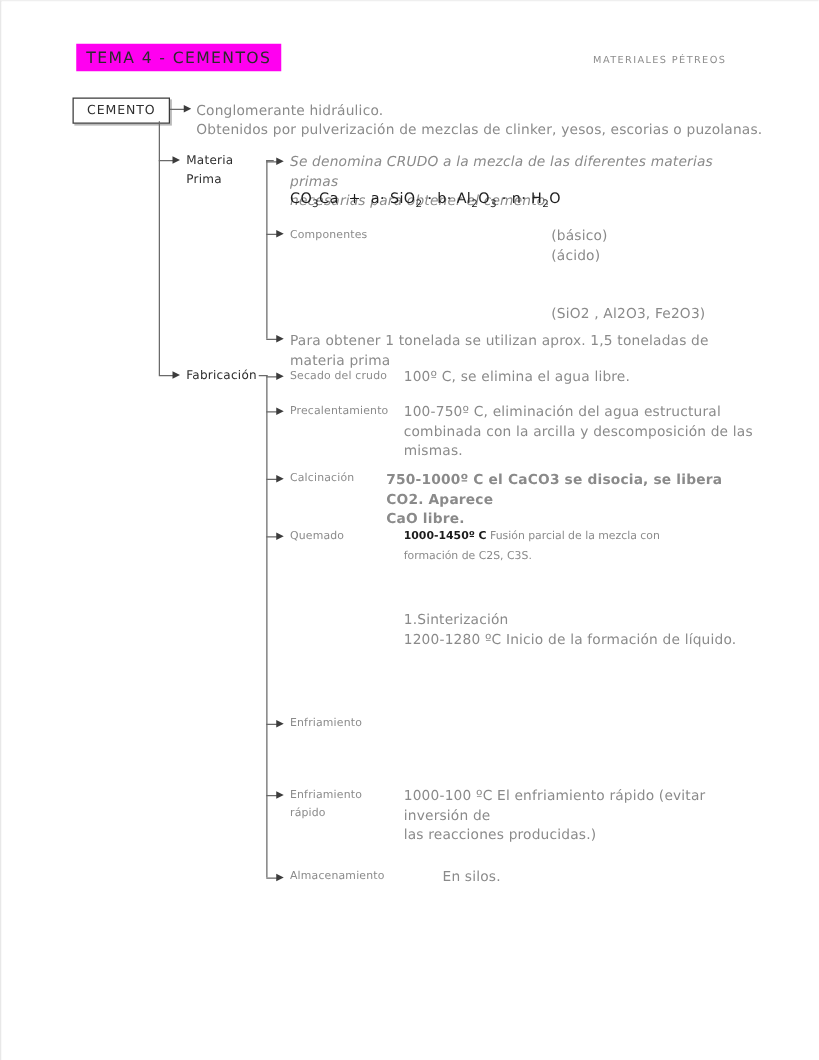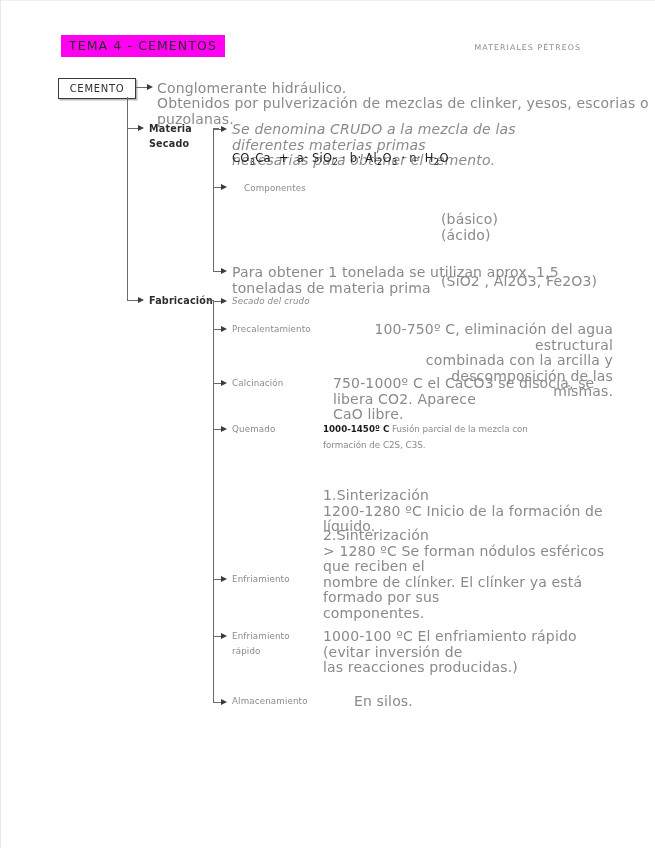--- a/index.html
+++ b/index.html
@@ -80,28 +80,28 @@
     height: 0;
     border-top: 3.6px solid transparent;
     border-bottom: 3.6px solid transparent;
     border-left: 6px solid #3c3c3c;
   }
 
   
   .txt {
     position: absolute;
     color: #8a8a8a;
-    font-size: 14px;
+    font-size: 11px;
     line-height: 15.5px;
     white-space: pre-line;
     letter-spacing: 0.15px;
   }
   .txt.dark {
     color: #2d2d2d;
-    font-weight: bold;
+    font-weight: normal;
     letter-spacing: 0.2px;
     text-align: center;
   }
   .txt.label {
     color: #8a8a8a;
     font-size: 8.7px;
     line-height: 15px;
   }
   .formula {
     position: absolute;
@@ -131,81 +131,78 @@
   <div class="arrow" style="left:146px; top:83px;"></div>
 
   <div class="txt" style="left:156px; top:80px;">Conglomerante hidráulico.</div>
   <div class="txt" style="left:156px; top:95px;">Obtenidos por pulverización de mezclas de clinker, yesos, escorias o puzolanas.</div>
 
   <div class="vline" style="left:126px; top:96px; height:203px;"></div>
 
   <div class="hline" style="left:126px; top:127px; width:12px;"></div>
   <div class="arrow" style="left:137px; top:124px;"></div>
   <div class="txt dark" style="left:148px; top:120px; font-size:9.6px;">Materia</div>
-  <div class="txt dark" style="left:148px; top:135px; font-size:9.6px;">Secado</div>
+  <div class="txt dark" style="left:148px; top:135px; font-size:9.6px;">Prima</div>
 
   <div class="vline" style="left:212px; top:127px; height:143px;"></div>
   <div class="hline" style="left:212px; top:127px; width:6px;"></div>
 
   <div class="hline" style="left:212px; top:128px; width:10px;"></div>
   <div class="arrow" style="left:220px; top:125px;"></div>
   <div class="txt" style="left:231px; top:121px; width:340px;font-style:italic;">Se denomina CRUDO a la mezcla de las diferentes materias primas
 necesarias para obtener el cemento.</div>
   <div class="formula" style="left:231px; top:150px;">
     <span>CO<sub>3</sub>Ca&nbsp; + &nbsp;a· SiO<sub>2</sub> · b· Al<sub>2</sub>O<sub>3</sub> · n· H<sub>2</sub>O</span>
   </div>
 
   <div class="hline" style="left:212px; top:186px; width:10px;"></div>
   <div class="arrow" style="left:220px; top:183px;"></div>
-  <div class="txt label" style="left:231px; top:180px;margin-left:12px;">Componentes</div>
-  <div class="txt" style="left:440px; top:180px; width:170px;margin-top:31px;">(básico)
+  <div class="txt label" style="left:231px; top:180px;">Componentes</div>
+  <div class="txt" style="left:440px; top:180px; width:170px;">(básico)
 (ácido)
 
 
 (SiO2 , Al2O3, Fe2O3)</div>
 
   <div class="hline" style="left:212px; top:270px; width:10px;"></div>
   <div class="arrow" style="left:220px; top:267px;"></div>
   <div class="txt" style="left:231px; top:264px; width:380px;">Para obtener 1 tonelada se utilizan aprox. 1,5 toneladas de materia prima</div>
 
   <div class="hline" style="left:126px; top:299px; width:12px;"></div>
   <div class="arrow" style="left:137px; top:296px;"></div>
   <div class="txt dark" style="left:148px; top:292px; font-size:9.6px;">Fabricación</div>
 
   <div class="vline" style="left:212px; top:299px; height:402px;"></div>
   <div class="hline" style="left:206px; top:299px; width:7px;"></div>
 
   <div class="hline" style="left:212px; top:300px; width:10px;"></div>
   <div class="arrow" style="left:220px; top:297px;"></div>
-  <div class="txt label" style="left:231px; top:293px;font-style:italic;">Secado del crudo</div>
+  <div class="txt label" style="left:231px; top:293px;">Secado del crudo</div>
+  <div class="txt" style="left:322px; top:293px; width:290px;">100º C, se elimina el agua libre.</div>
 
   <div class="hline" style="left:212px; top:328px; width:10px;"></div>
   <div class="arrow" style="left:220px; top:325px;"></div>
   <div class="txt label" style="left:231px; top:321px;">Precalentamiento</div>
-  <div class="txt" style="left:322px; top:321px; width:290px;text-align:right;">100-750º C, eliminación del agua estructural
+  <div class="txt" style="left:322px; top:321px; width:290px;">100-750º C, eliminación del agua estructural
 combinada con la arcilla y descomposición de las
 mismas.</div>
 
   <div class="hline" style="left:212px; top:382px; width:10px;"></div>
   <div class="arrow" style="left:220px; top:379px;"></div>
   <div class="txt label" style="left:231px; top:375px;">Calcinación</div>
-  <div class="txt" style="left:332px; top:375px; width:295px;">750-1000º C el CaCO3 se disocia, se libera CO2. Aparece
+  <div class="txt" style="left:308px; top:375px; width:295px;font-weight:bold;">750-1000º C el CaCO3 se disocia, se libera CO2. Aparece
 CaO libre.</div>
 
   <div class="hline" style="left:212px; top:428px; width:10px;"></div>
   <div class="arrow" style="left:220px; top:425px;"></div>
   <div class="txt label" style="left:231px; top:421px;">Quemado</div>
   <div class="rt" style="left:322px; top:421px; width:295px;"><span class="bold-inline">1000-1450º C</span><span>  Fusión parcial de la mezcla con
 formación de C2S, C3S.</span></div>
   <div class="txt" style="left:322px; top:487px; width:295px;">1.Sinterización
 1200-1280 ºC Inicio de la formación de líquido.</div>
-  <div class="txt" style="left:322px; top:527px; width:295px;">2.Sinterización
-&gt; 1280 ºC Se forman nódulos esféricos que reciben el
-nombre de clínker. El clínker ya está formado por sus
-componentes.</div>
 
   <div class="hline" style="left:212px; top:578px; width:10px;"></div>
   <div class="arrow" style="left:220px; top:575px;"></div>
   <div class="txt label" style="left:231px; top:571px;">Enfriamiento</div>
 
   <div class="hline" style="left:212px; top:635px; width:10px;"></div>
   <div class="arrow" style="left:220px; top:632px;"></div>
   <div class="txt label" style="left:231px; top:628px; width:85px;">Enfriamiento
 rápido</div>
   <div class="txt" style="left:322px; top:628px; width:295px;">1000-100 ºC El enfriamiento rápido (evitar inversión de

